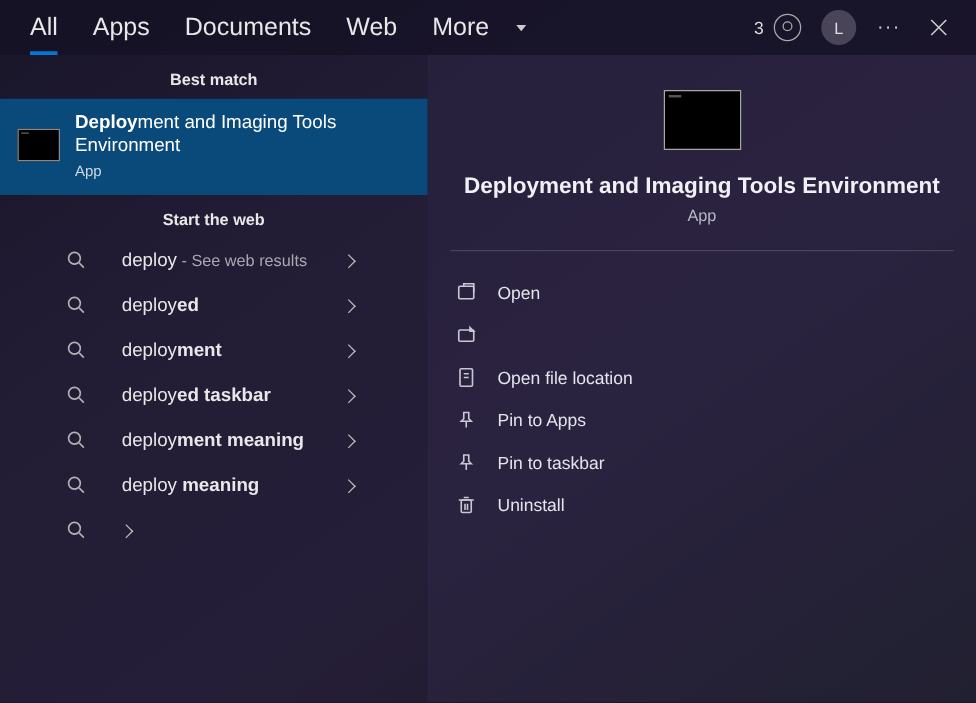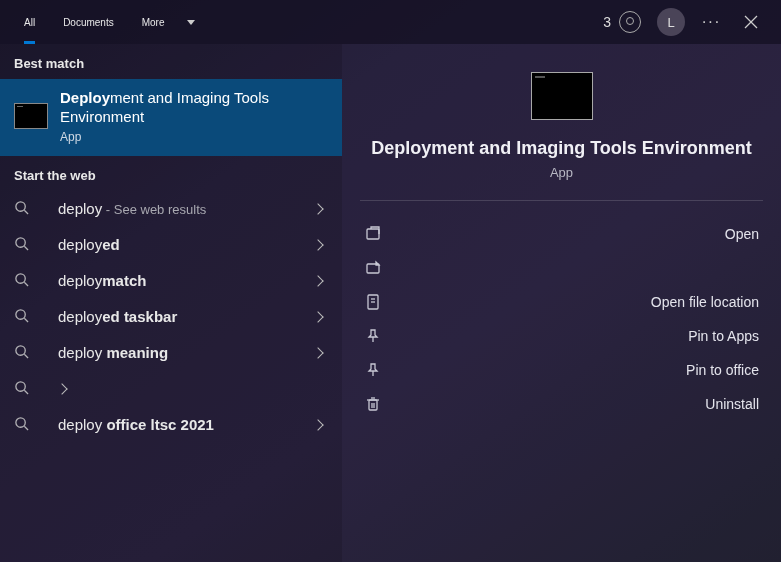--- a/index.html
+++ b/index.html
@@ -26,21 +26,21 @@
       padding: 0 10px;
       background: rgba(20,16,35,0.8);
     }
     .tab {
       padding: 0 14px;
       height: 44px;
       display: flex;
       align-items: center;
       color: #e8e8e8;
       cursor: pointer;
-      font-size: 10px;
+      font-size: 20px;
       position: relative;
       text-align: center;
     }
     .tab.active::after {
       content: "";
       position: absolute;
       bottom: 0;
       left: 14px;
       right: 14px;
       height: 3px;
@@ -77,20 +77,21 @@
     }
     .ellipsis { font-size: 16px; letter-spacing: 1px; }
     .close-x svg { width: 14px; height: 14px; }
 
     
     .main { display: flex; flex: 1; min-height: 0; }
     .left {
       width: 342px;
       display: flex; flex-direction: column;
       background: rgba(10,8,20,0.25);
+      align-items: center;
     }
     .right {
       flex: 1;
       display: flex; flex-direction: column;
       padding: 0 0 10px 0;
       background: rgba(30,24,48,0.2);
     }
     .section-header {
       padding: 12px 14px 8px 14px;
       font-size: 13px;
@@ -153,33 +154,34 @@
     }
     .divider {
       height: 1px; background: rgba(255,255,255,0.15);
       margin: 20px 18px 10px 18px;
     }
     .actions { display: flex; flex-direction: column; padding: 6px 10px; }
     .action {
       display: flex; align-items: center; gap: 16px;
       padding: 8px 12px; cursor: pointer; color: #e4e4ec;
       font-size: 14px;
-      justify-content: space-between;
     }
     .action-icon { width: 18px; height: 18px; display: flex; align-items: center; justify-content: center; }
     .action-icon svg { width: 16px; height: 16px; stroke: #c8c8d4; fill: none; stroke-width: 1.3; }
   </style>
 </head>
 <body>
 
 <div class="container">
 
   <div class="tabs">
     <div class="tab active">All</div>
+    <div class="tab">Apps</div>
     <div class="tab">Documents</div>
+    <div class="tab">Web</div>
     <div class="tab tab-more">
       <span>More</span>
       <span class="chev-down"></span>
     </div>
     <div class="tab-spacer"></div>
     <div class="badge-group">
       <span>3</span>
       <span class="reward-circle">
           <span class="reward-inner"></span>
         </span>
@@ -223,52 +225,52 @@
                 <line x1="11" y1="11" x2="15" y2="15" stroke="#ccc" stroke-width="1.4"></line>
               </svg></span>
             <span class="web-text"><span class="plain">deploy</span><span class="bold">ed</span><span class="web-hint"></span></span>
             <span class="chev-right"></span>
           </div>
           <div class="web-item">
             <span class="search-icon"><svg viewBox="0 0 16 16">
                 <circle cx="7" cy="7" r="5" fill="none" stroke="#ccc" stroke-width="1.4"></circle>
                 <line x1="11" y1="11" x2="15" y2="15" stroke="#ccc" stroke-width="1.4"></line>
               </svg></span>
-            <span class="web-text"><span class="plain">deploy</span><span class="bold">match</span><span class="web-hint"></span></span>
+            <span class="web-text"><span class="plain">deploy</span><span class="bold">ment</span><span class="web-hint"></span></span>
             <span class="chev-right"></span>
           </div>
           <div class="web-item">
             <span class="search-icon"><svg viewBox="0 0 16 16">
                 <circle cx="7" cy="7" r="5" fill="none" stroke="#ccc" stroke-width="1.4"></circle>
                 <line x1="11" y1="11" x2="15" y2="15" stroke="#ccc" stroke-width="1.4"></line>
               </svg></span>
             <span class="web-text"><span class="plain">deploy</span><span class="bold">ed taskbar</span><span class="web-hint"></span></span>
             <span class="chev-right"></span>
           </div>
           <div class="web-item">
             <span class="search-icon"><svg viewBox="0 0 16 16">
                 <circle cx="7" cy="7" r="5" fill="none" stroke="#ccc" stroke-width="1.4"></circle>
                 <line x1="11" y1="11" x2="15" y2="15" stroke="#ccc" stroke-width="1.4"></line>
               </svg></span>
+            <span class="web-text"><span class="plain">deploy</span><span class="bold">ment meaning</span><span class="web-hint"></span></span>
+            <span class="chev-right"></span>
+          </div>
+          <div class="web-item">
+            <span class="search-icon"><svg viewBox="0 0 16 16">
+                <circle cx="7" cy="7" r="5" fill="none" stroke="#ccc" stroke-width="1.4"></circle>
+                <line x1="11" y1="11" x2="15" y2="15" stroke="#ccc" stroke-width="1.4"></line>
+              </svg></span>
             <span class="web-text"><span class="plain">deploy </span><span class="bold">meaning</span><span class="web-hint"></span></span>
             <span class="chev-right"></span>
           </div>
           <div class="web-item">
             <span class="search-icon"><svg viewBox="0 0 16 16">
                 <circle cx="7" cy="7" r="5" fill="none" stroke="#ccc" stroke-width="1.4"></circle>
                 <line x1="11" y1="11" x2="15" y2="15" stroke="#ccc" stroke-width="1.4"></line>
               </svg></span>
-            <span class="chev-right"></span>
-          </div>
-          <div class="web-item">
-            <span class="search-icon"><svg viewBox="0 0 16 16">
-                <circle cx="7" cy="7" r="5" fill="none" stroke="#ccc" stroke-width="1.4"></circle>
-                <line x1="11" y1="11" x2="15" y2="15" stroke="#ccc" stroke-width="1.4"></line>
-              </svg></span>
-            <span class="web-text"><span class="plain">deploy </span><span class="bold">office ltsc 2021</span><span class="web-hint"></span></span>
             <span class="chev-right"></span>
           </div>
         </div>
     </div>
 
     <div class="right">
       <div class="preview-box"></div>
       <div class="preview-title">Deployment and Imaging Tools Environment</div>
       <div class="preview-sub">App</div>
       <div class="divider"></div>
@@ -309,21 +311,21 @@
             </span>
           <span>Pin to Apps</span>
         </div>
         <div class="action">
           <span class="action-icon">
               <svg viewBox="0 0 16 16">
                 <path d="M6 2 L10 2 L10 7 L12 9 L4 9 L6 7 Z"></path>
                 <line x1="8" y1="9" x2="8" y2="14"></line>
               </svg>
             </span>
-          <span>Pin to office</span>
+          <span>Pin to taskbar</span>
         </div>
         <div class="action">
           <span class="action-icon">
               <svg viewBox="0 0 16 16">
                 <rect x="4" y="4" width="8" height="10" rx="1"></rect>
                 <line x1="2" y1="4" x2="14" y2="4"></line>
                 <line x1="6" y1="2" x2="10" y2="2"></line>
                 <line x1="7" y1="7" x2="7" y2="12"></line>
                 <line x1="9" y1="7" x2="9" y2="12"></line>
               </svg>

